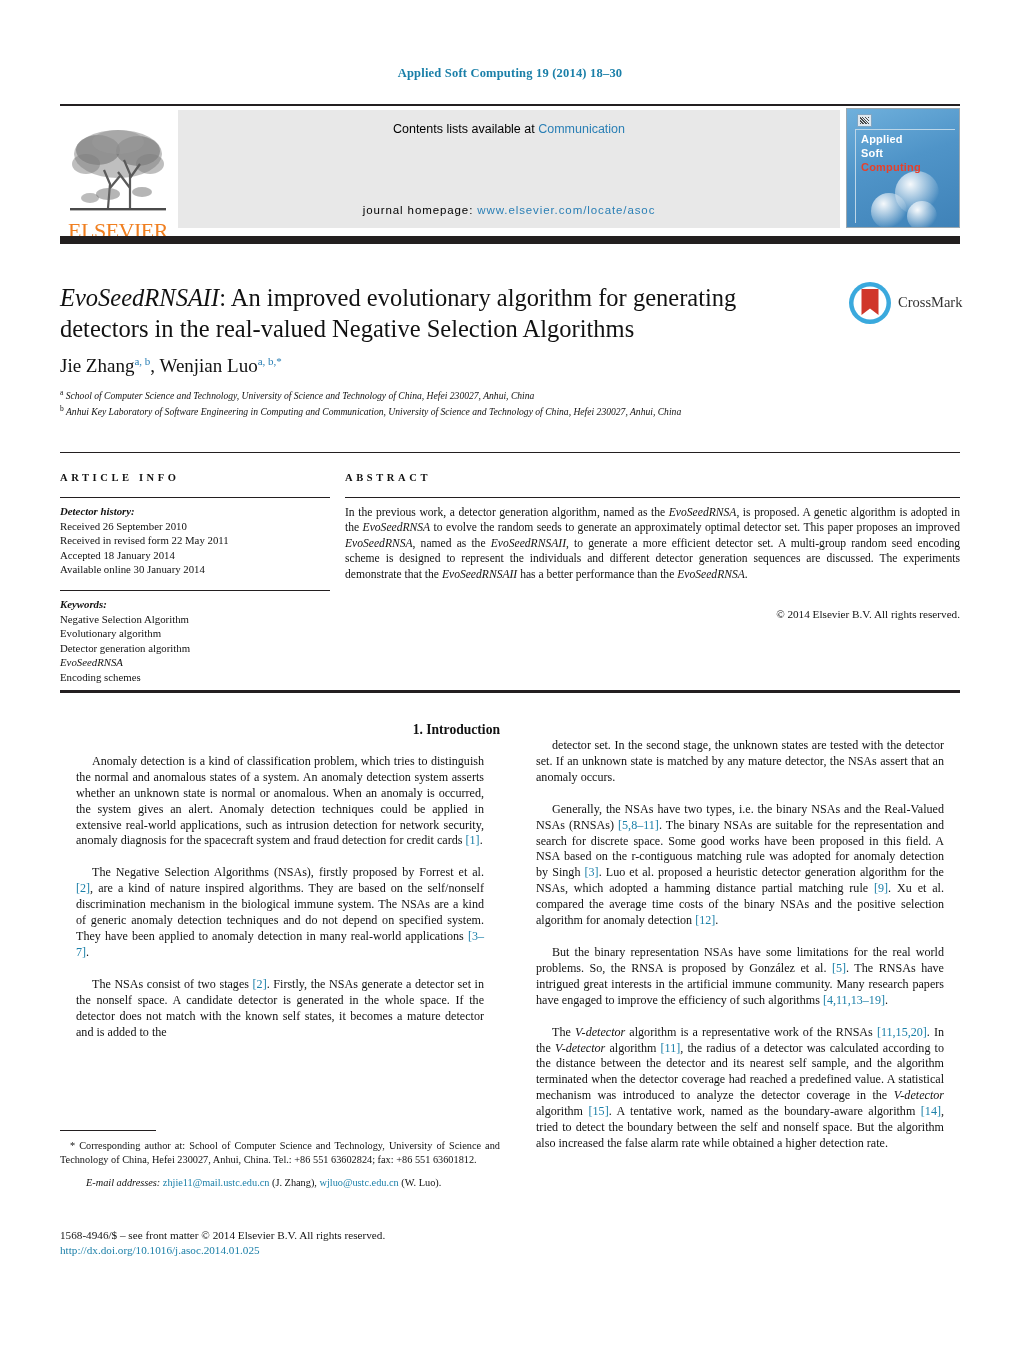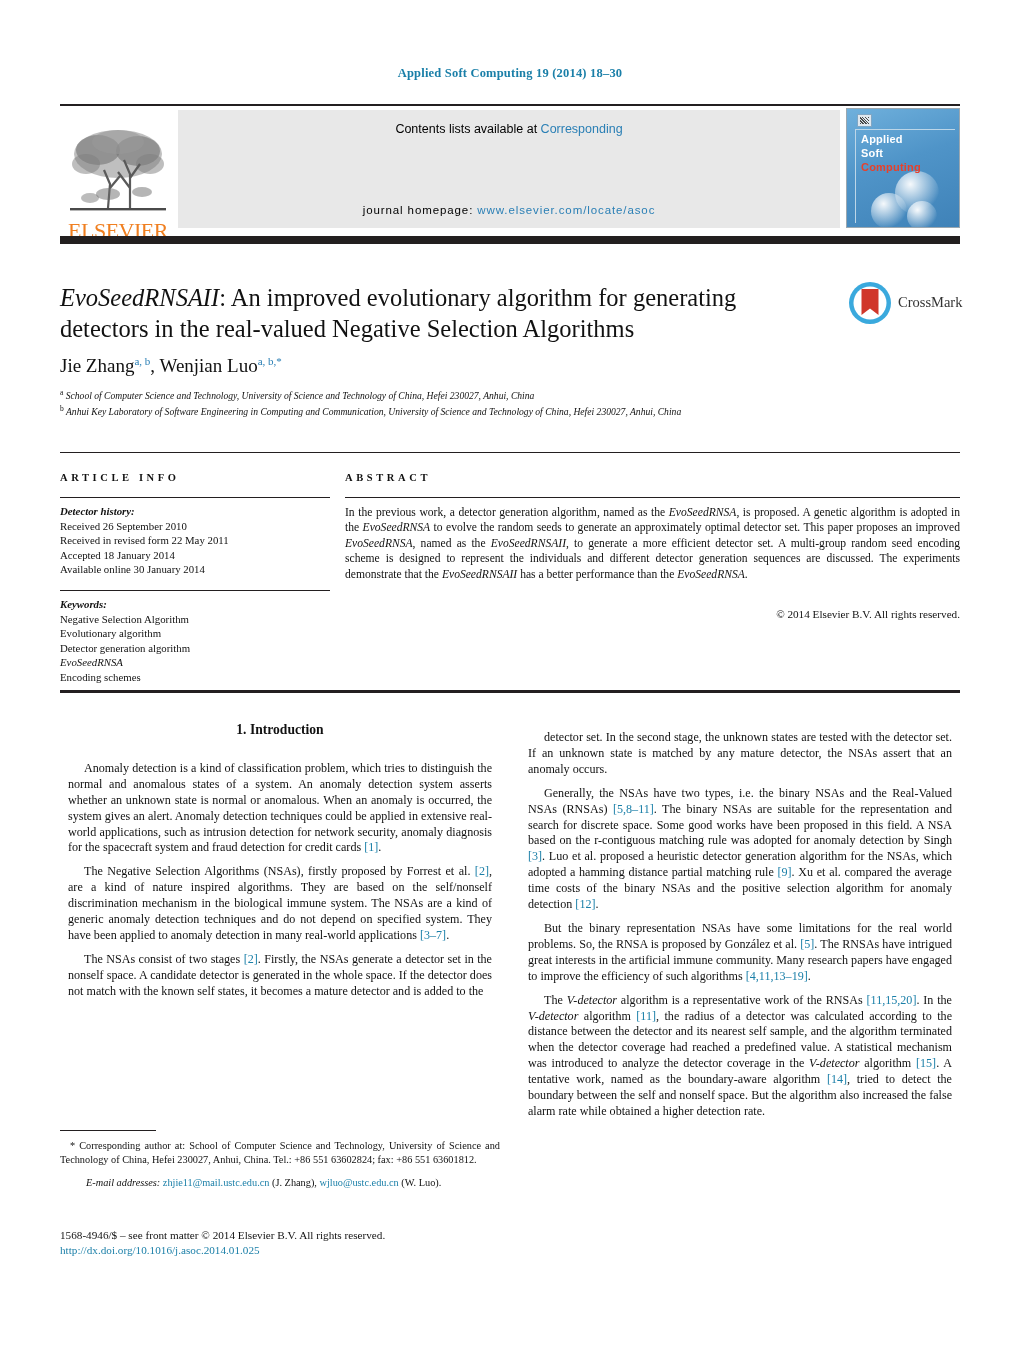--- a/index.html
+++ b/index.html
@@ -289,24 +289,24 @@
     line-height: 15.9px;
     text-align: justify;
     color: #111;
   }
   .col-left  { left: 60px;  }
   .col-right { left: 520px; }
   .col h2 {
     font-family: "Liberation Serif", serif;
     font-size: 13.6px;
     font-weight: bold;
-    margin: 0 0 23px 0;
-    text-align: center;
-  }
-  .col p { margin: 8px; text-indent: 16px; }
+    margin: 0 0 15px 0;
+    text-align: right;
+  }
+  .col p { margin: 16px; text-indent: 16px; }
   .ref { color: #1a7fa8; }
   .ital { font-style: italic; }
 
   
   .foot-rule {
     position: absolute;
     left: 60px; top: 1130px;
     width: 96px;
     height: 1px;
     background: #231f20;
@@ -364,21 +364,21 @@
           <ellipse cx="74" cy="66" rx="10" ry="5" opacity="0.5"></ellipse>
           <ellipse cx="22" cy="72" rx="9" ry="5" opacity="0.45"></ellipse>
         </g>
         <rect x="2" y="82" width="96" height="2.4" fill="#4a4a4a"></rect>
       </svg>
       <div class="elsevier-word">ELSEVIER</div>
     </div>
 
     <div class="banner-center">
       <div class="contents-line">
-        <span>Contents lists available at </span><span class="sciencedirect">Corresponding</span>
+        <span>Contents lists available at </span><span class="sciencedirect">Communication</span>
       </div>
       <div class="journal-home">
         <span>journal homepage:</span>
         <span class="url">www.elsevier.com/locate/asoc</span>
       </div>
     </div>
 
     <div class="cover-thumb">
       <div class="cover-inner"></div>
       <div class="cover-tinybox"></div>

